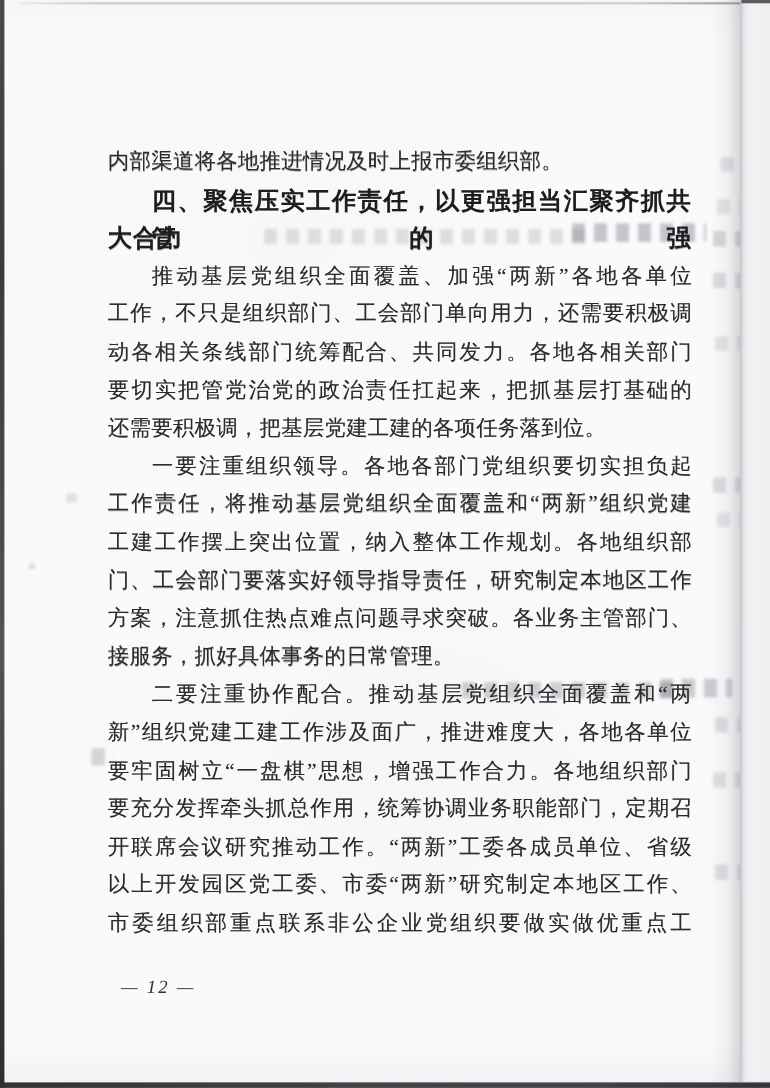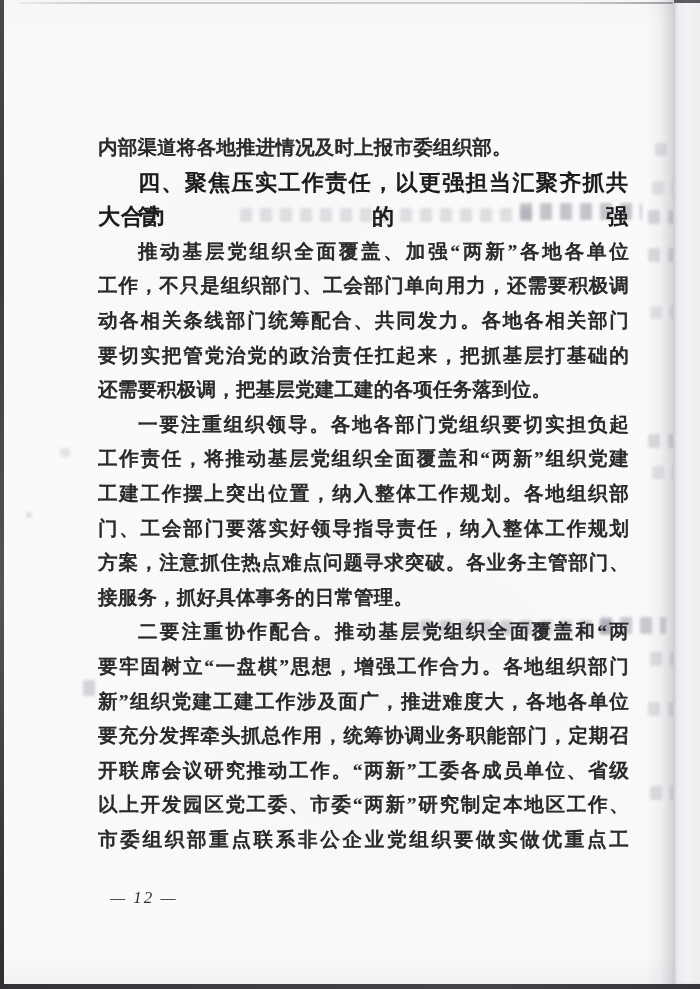--- a/index.html
+++ b/index.html
@@ -56,21 +56,20 @@
   .text-block {
     position: absolute; left: 98px; top: 131px; width: 531px;
   }
   .line {
     height: 34.6px; line-height: 34.6px;
     font-size: 19.5px;
     color: var(--ink, #2b2b2e);
     text-shadow: 0.2px 0.2px 0.4px rgba(50,50,58,0.45);
     letter-spacing: 0.2px;
     white-space: pre;
-    font-weight: bold;
   }
   .line.just {
     white-space: normal;
     text-align: justify;
     text-align-last: justify;
     text-justify: inter-character;
   }
   .line.indent { padding-left: 40px; }
   .line.heading {
     font-family: "Liberation Sans", "DejaVu Sans", sans-serif;
@@ -115,26 +114,26 @@
       <div class="line heading indent just">四、聚焦压实工作责任，以更强担当汇聚齐抓共管的强</div>
       <div class="line heading">大合力</div>
       <div class="line indent just">推动基层党组织全面覆盖、加强“两新”各地各单位</div>
       <div class="line just">工作，不只是组织部门、工会部门单向用力，还需要积极调</div>
       <div class="line just">动各相关条线部门统筹配合、共同发力。各地各相关部门</div>
       <div class="line just">要切实把管党治党的政治责任扛起来，把抓基层打基础的</div>
       <div class="line">还需要积极调，把基层党建工建的各项任务落到位。</div>
       <div class="line indent just">一要注重组织领导。各地各部门党组织要切实担负起</div>
       <div class="line just">工作责任，将推动基层党组织全面覆盖和“两新”组织党建</div>
       <div class="line just">工建工作摆上突出位置，纳入整体工作规划。各地组织部</div>
-      <div class="line just">门、工会部门要落实好领导指导责任，纳入整体工作规划</div>
+      <div class="line just">门、工会部门要落实好领导指导责任，研究制定本地区工作</div>
       <div class="line just">方案，注意抓住热点难点问题寻求突破。各业务主管部门、</div>
       <div class="line">接服务，抓好具体事务的日常管理。</div>
       <div class="line indent just">二要注重协作配合。推动基层党组织全面覆盖和“两</div>
+      <div class="line just">新”组织党建工建工作涉及面广，推进难度大，各地各单位</div>
       <div class="line just">要牢固树立“一盘棋”思想，增强工作合力。各地组织部门</div>
-      <div class="line just">新”组织党建工建工作涉及面广，推进难度大，各地各单位</div>
       <div class="line just">要充分发挥牵头抓总作用，统筹协调业务职能部门，定期召</div>
       <div class="line just">开联席会议研究推动工作。“两新”工委各成员单位、省级</div>
       <div class="line just">以上开发园区党工委、市委“两新”研究制定本地区工作、</div>
       <div class="line just">市委组织部重点联系非公企业党组织要做实做优重点工</div>
     </div>
   <div class="page-number">— 12 —</div>
   <div class="edge-top-line"></div>
   <div class="right-shade"></div>
   <div class="gutter-right"></div>
   <div class="corner-mark-tr"></div>

